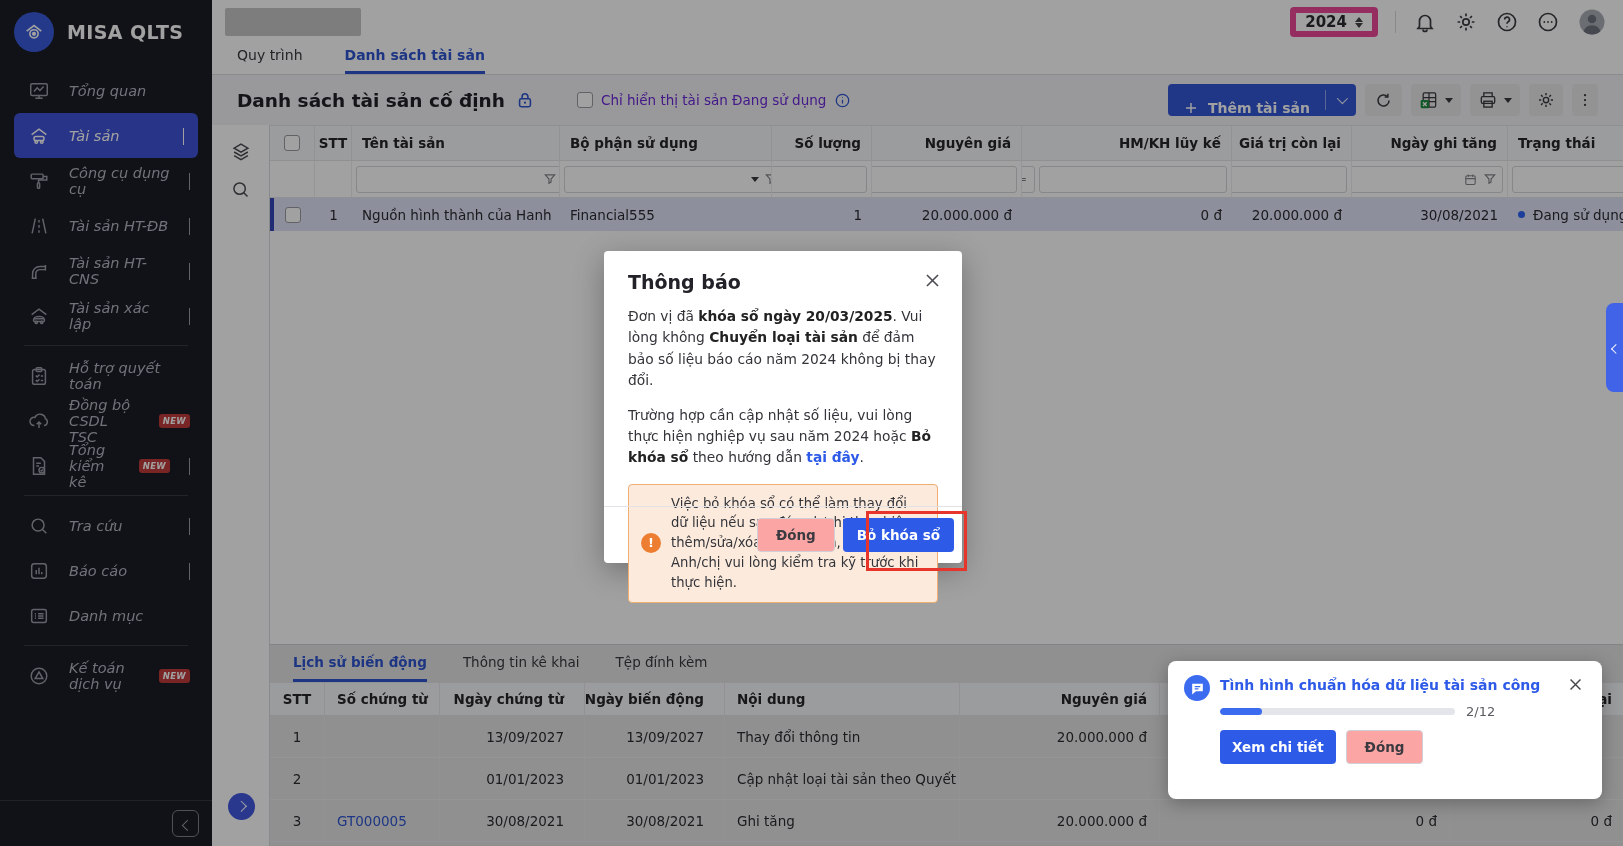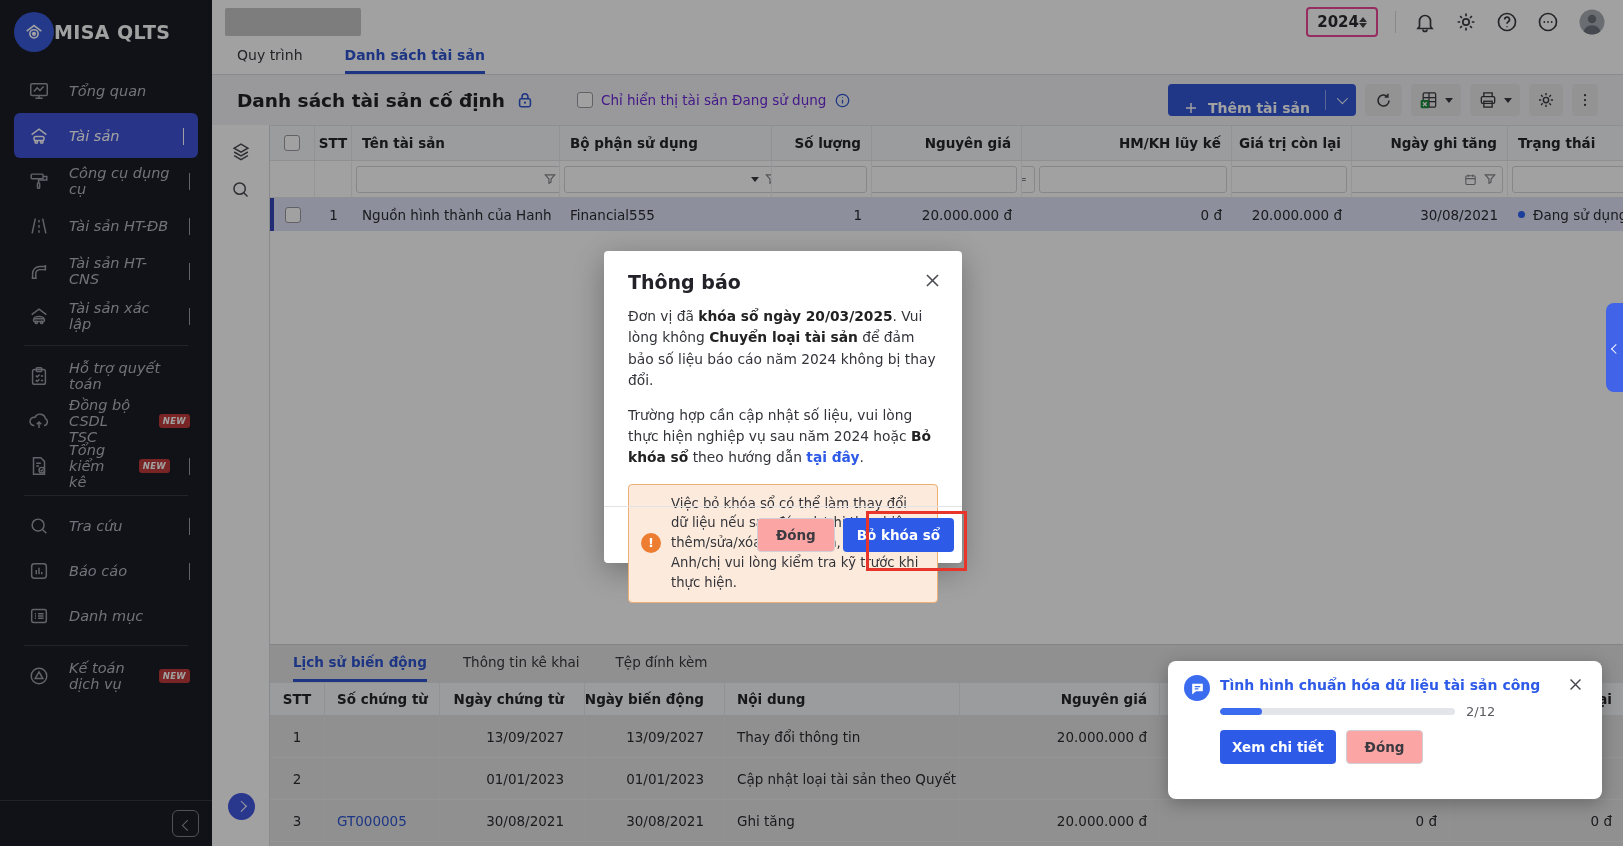--- a/index.html
+++ b/index.html
@@ -6,42 +6,42 @@
   html,body { background:#2a2a2a; }
   #app {
     position:relative; width:1623px; height:846px; overflow:hidden;
     background:#fff; font-family:"DejaVu Sans","Liberation Sans",sans-serif;
     font-size:13.5px; color:#2c2c31;
   }
   .ic { display:inline-block; vertical-align:middle; flex:none; }
 
   
   .sidebar { position:absolute; left:0; top:0; width:212px; height:846px; background:#1a1d26; color:#c2c5cf; z-index:5; }
-  .logo-row { height:64px; display:flex; align-items:center; padding:12px 14px; }
+  .logo-row { height:64px; display:flex; align-items:center; padding:12px 14px; gap:13px; }
   .logo-circle { width:40px; height:40px; border-radius:50%; background:#3a5bd9; display:flex; align-items:center; justify-content:center; color:#fff; }
   .brand { font-size:19px; font-weight:bold; color:#fff; letter-spacing:.4px; }
   .nav { padding:4px 8px;font-style:italic; }
   .nav-item { height:45px; display:flex; align-items:center; padding:0 14px 0 20px; gap:19px; font-size:14.5px; color:#b3b6c1; cursor:pointer; }
   .nav-item .nicon { color:#9b9ea9; }
   .nav-item.active { background:#4053d6; border-radius:6px; margin:0 6px; padding-left:14px; color:#fff; }
   .nav-item.active .nicon { color:#fff; }
   .chev { margin-left:auto; }
   .chev-down { width:9px; height:9px; border-right:1.8px solid #9b9ea9; border-bottom:1.8px solid #9b9ea9; transform:rotate(45deg) translateY(-3px); }
   .nav-item.active .chev-down { border-color:#fff; }
   .badge-new { background:#c23b3b; color:#fff; font-size:8.5px; font-weight:bold; padding:2px 4px; border-radius:3px; margin-left:7px; letter-spacing:.3px; }
   .nav-divider { height:1px; background:#363a46; margin:7px 16px; }
   .sidebar-foot { position:absolute; left:0; right:0; bottom:0; height:46px; border-top:1px solid #33363f; }
   .collapse-btn { position:absolute; right:13px; bottom:9px; width:27px; height:27px; border:1.5px solid #7d818c; border-radius:6px; display:flex; align-items:center; justify-content:center; }
   .chev-left { width:8px; height:8px; border-left:1.8px solid #9b9ea9; border-bottom:1.8px solid #9b9ea9; transform:rotate(45deg) translateX(2px); }
 
   
   .topbar { position:absolute; left:212px; top:0; width:1411px; height:44px; background:#fff; }
   .redacted { position:absolute; left:13px; top:8px; width:136px; height:28px; background:#c6c6c6; border-radius:2px; }
   .top-right { position:absolute; right:16px; top:0; height:44px; display:flex; align-items:center; gap:17px; color:#3c3c41; }
-  .year-box { display:flex; align-items:center; border:2px solid #ec4899; border-radius:4px; padding:4px 9px; height:30px; }
+  .year-box { display:flex; align-items:center; gap:8px; border:6px solid #ec4899; border-radius:4px; padding:4px 9px; height:30px; }
   .year-val { font-weight:bold; font-size:15px; color:#2c2c31; }
   .spin { display:flex; flex-direction:column; gap:1px; }
   .tri-up { width:0; height:0; border-left:4px solid transparent; border-right:4px solid transparent; border-bottom:5px solid #44454a; }
   .tri-dn { width:0; height:0; border-left:4px solid transparent; border-right:4px solid transparent; border-top:5px solid #44454a; }
   .vdiv { width:1px; height:22px; background:#d7d7da; }
 
   
   .tabbar { position:absolute; left:212px; top:44px; width:1411px; height:31px; background:#fff; border-bottom:1px solid #dddde1; display:flex; align-items:flex-end; gap:42px; padding-left:25px; }
   .tab { font-size:14px; color:#3a3a40; padding-bottom:8px; border-bottom:3px solid transparent; cursor:pointer; }
   .tab.active { color:#2e55d0; font-weight:600; border-bottom-color:#2e55d0; }

